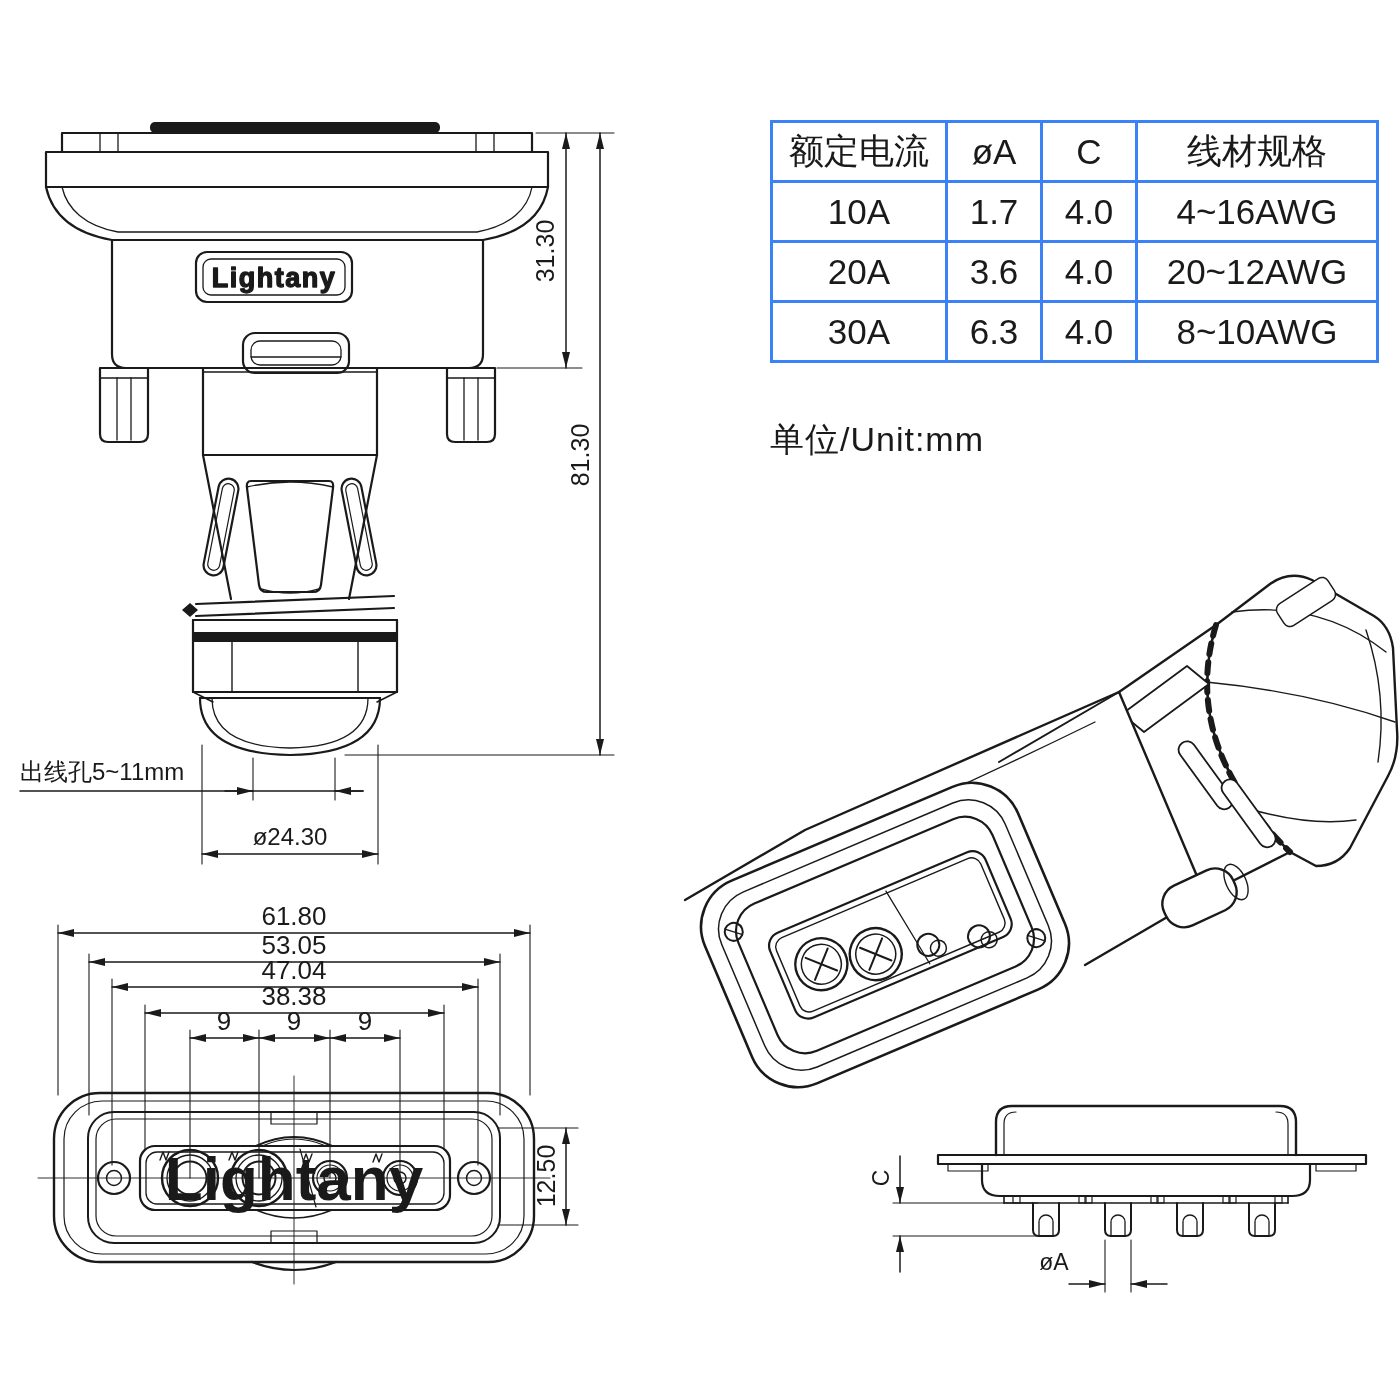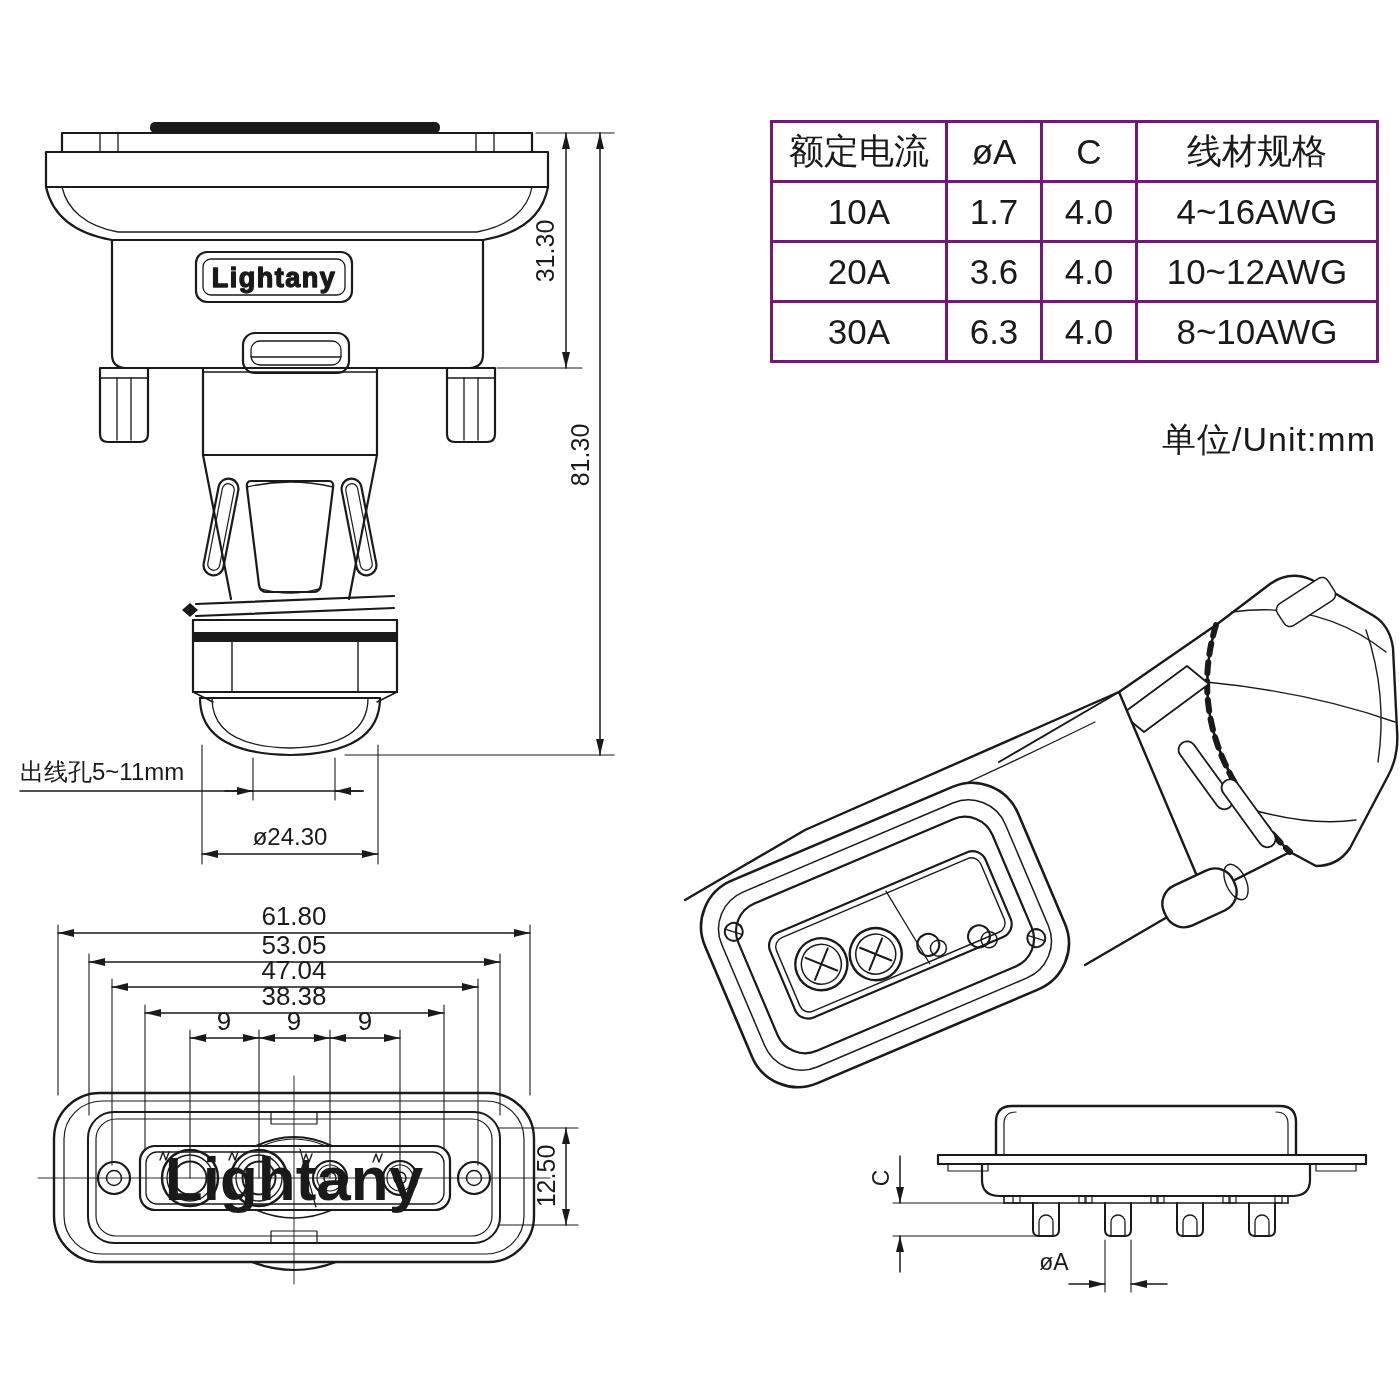--- a/index.html
+++ b/index.html
@@ -2,23 +2,23 @@
 <html><head>
 <meta charset="utf-8">
 <style>
   html,body{margin:0;padding:0;background:#fff;}
   #sheet{position:relative;width:1400px;height:1400px;background:#ffffff;overflow:hidden;
          font-family:"Liberation Sans", sans-serif;color:#1a1a1a;}
   #lineart{position:absolute;left:0;top:0;}
   
   #spec-table{position:absolute;left:770px;top:120px;border-collapse:collapse;table-layout:fixed;}
   #spec-table th,#spec-table td{
-      border:3px solid #701a75;text-align:center;vertical-align:middle;
+      border:3px solid #3b82f6;text-align:center;vertical-align:middle;
       font-weight:400;font-size:35px;padding:0;height:57px;white-space:nowrap;}
-  #unit-note{position:absolute;left:770px;top:417px;width:606px;text-align:right;
+  #unit-note{position:absolute;left:770px;top:417px;width:606px;text-align:left;
       font-size:34px;letter-spacing:1px;}
   text{font-family:"Liberation Sans", sans-serif;fill:#1a1a1a;}
 </style>
 </head>
 <body>
 
 <div id="sheet">
 
 <svg id="lineart" width="1400" height="1400" viewBox="0 0 1400 1400" fill="none" stroke="#1a1a1a" stroke-width="2.2" stroke-linecap="round" stroke-linejoin="round">
 
@@ -335,21 +335,21 @@
       <tr>
         <td>10A</td>
         <td>1.7</td>
         <td>4.0</td>
         <td>4~16AWG</td>
       </tr>
       <tr>
         <td>20A</td>
         <td>3.6</td>
         <td>4.0</td>
-        <td>10~12AWG</td>
+        <td>20~12AWG</td>
       </tr>
       <tr>
         <td>30A</td>
         <td>6.3</td>
         <td>4.0</td>
         <td>8~10AWG</td>
       </tr>
     </tbody>
   </table>
 

